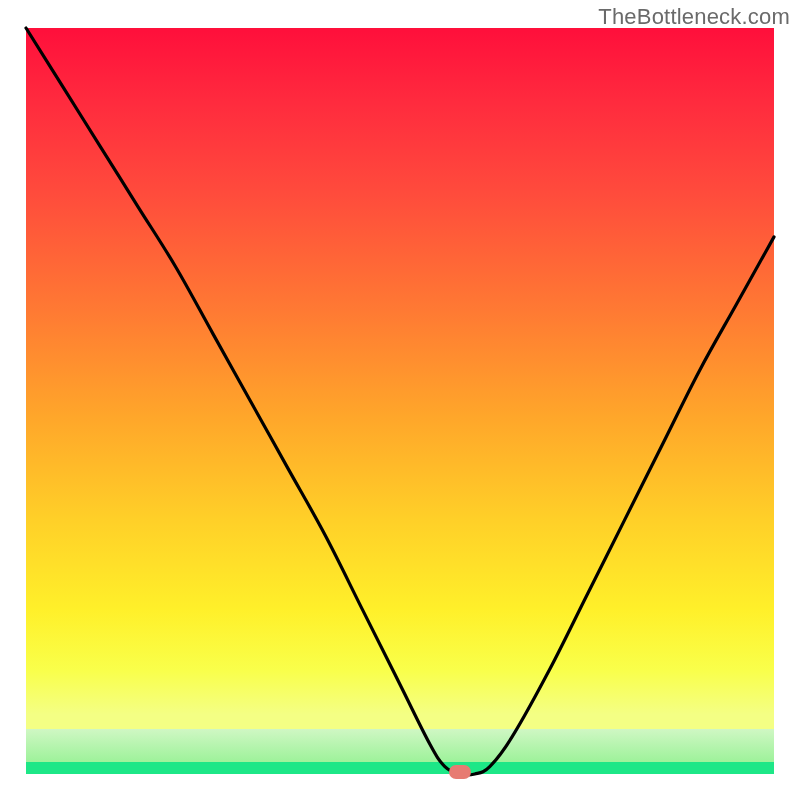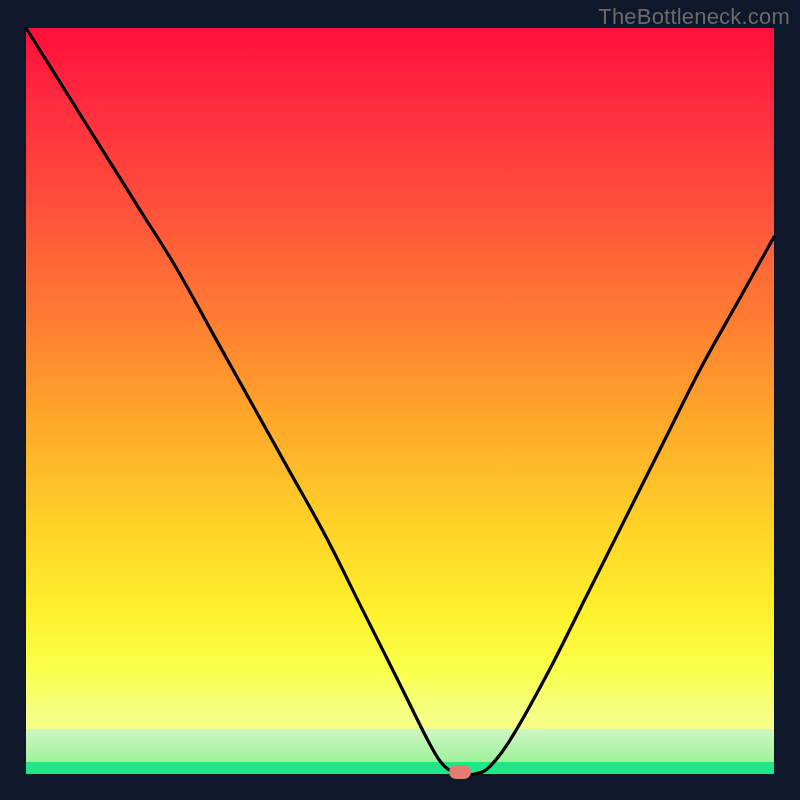--- a/index.html
+++ b/index.html
@@ -8,21 +8,21 @@
     width: 800px;
     height: 800px;
     background: #000;
     overflow: hidden;
     font-family: Arial, Helvetica, sans-serif;
   }
   .frame {
     position: relative;
     width: 800px;
     height: 800px;
-    background: #0f172a;
+    background: #ffffff;
   }
   .watermark {
     position: absolute;
     top: 4px;
     right: 10px;
     color: #6a6a6a;
     font-size: 22px;
     font-weight: 500;
     letter-spacing: 0.2px;
     user-select: none;

